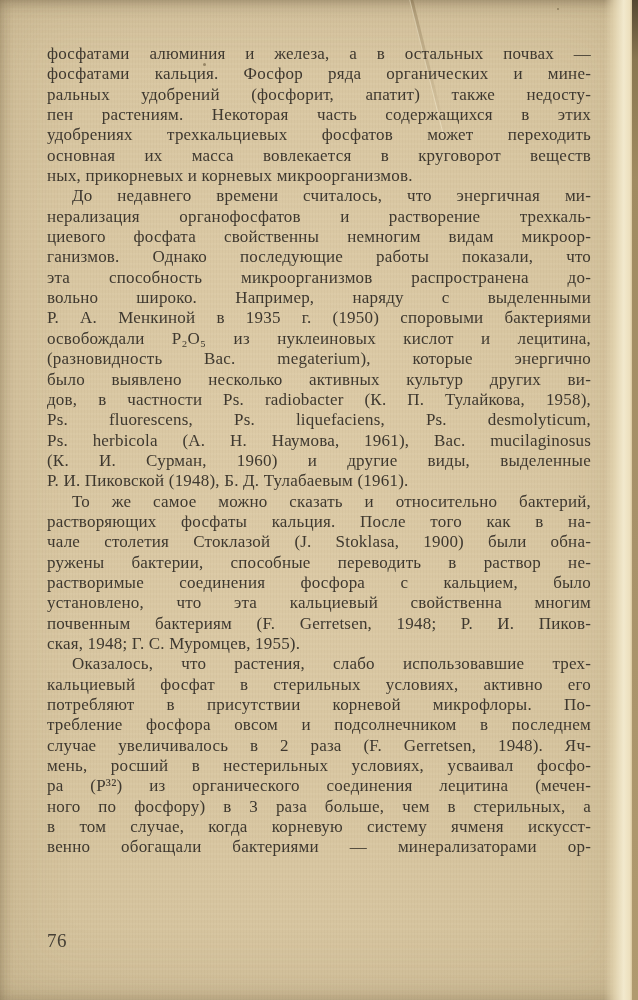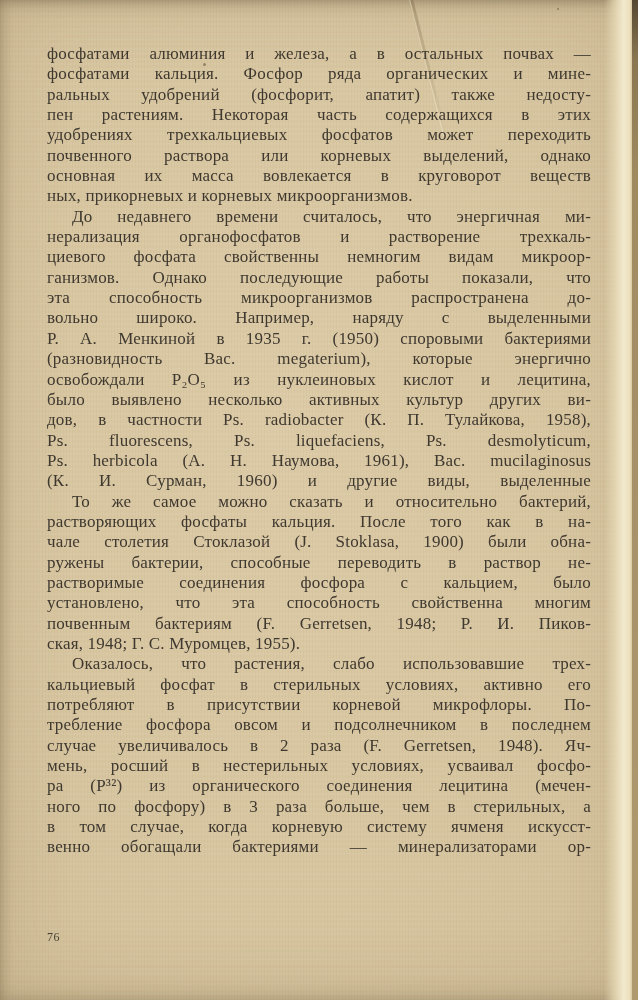--- a/index.html
+++ b/index.html
@@ -78,61 +78,61 @@
     text-align-last: justify;
     white-space: nowrap-normal; 
   }
   .line.endline { text-align-last: left; }
   .line.indent { text-indent: 25px; }
 
   .page-number {
     position: absolute;
     left: 47px; top: 930px;
     color: #464036;
-    font-size: 12px;
+    font-size: 19px;
     letter-spacing: 0.5px;
   }
 </style>
 </head>
 <body>
 
 <div class="scan">
   <div class="paper-crease"></div>
   <div class="speck s1"></div>
   <div class="speck s2"></div>
 
   <div class="text-block">
       <div class="line">фосфатами алюминия и железа, а в остальных почвах —</div>
       <div class="line">фосфатами кальция. Фосфор ряда органических и мине-</div>
       <div class="line">ральных удобрений (фосфорит, апатит) также недосту-</div>
       <div class="line">пен растениям. Некоторая часть содержащихся в этих</div>
       <div class="line">удобрениях трехкальциевых фосфатов может переходить</div>
-      <div class="line">почвенного раствора или корневых выделений, однако</div>
       <div class="line">основная их масса вовлекается  в круговорот веществ</div>
       <div class="line endline">ных, прикорневых и корневых микроорганизмов.</div>
       <div class="line indent">До недавнего времени считалось, что энергичная ми-</div>
       <div class="line">нерализация органофосфатов и растворение трехкаль-</div>
       <div class="line">циевого фосфата свойственны немногим видам микроор-</div>
       <div class="line">ганизмов. Однако последующие работы показали, что</div>
       <div class="line">эта способность микроорганизмов распространена до-</div>
       <div class="line">вольно широко. Например, наряду с выделенными</div>
       <div class="line">Р. А. Менкиной в 1935 г. (1950) споровыми бактериями</div>
+      <div class="line">освобождали P₂O₅ из нуклеиновых кислот и лецитина,</div>
       <div class="line">(разновидность Bac. megaterium), которые энергично</div>
-      <div class="line">освобождали P₂O₅ из нуклеиновых кислот и лецитина,</div>
       <div class="line">было выявлено несколько активных культур других ви-</div>
       <div class="line">дов, в частности Ps. radiobacter (К. П. Тулайкова, 1958),</div>
       <div class="line">Ps. fluorescens, Ps. liquefaciens, Ps. desmolyticum,</div>
       <div class="line">Ps. herbicola (А. Н. Наумова, 1961), Bac. mucilaginosus</div>
       <div class="line">(К. И. Сурман, 1960) и другие виды, выделенные</div>
+      <div class="line endline">Р. И. Пиковской (1948), Б. Д. Тулабаевым (1961).</div>
       <div class="line indent">То же самое можно сказать и относительно бактерий,</div>
       <div class="line">растворяющих фосфаты кальция. После того  как  в на-</div>
       <div class="line">чале столетия Стоклазой (J. Stoklasa, 1900) были обна-</div>
       <div class="line">ружены бактерии, способные переводить в раствор не-</div>
       <div class="line">растворимые соединения фосфора с кальцием, было</div>
-      <div class="line">установлено, что эта способность свойственна многим</div>
+      <div class="line">установлено, что эта кальциевый свойственна многим</div>
       <div class="line">почвенным бактериям (F. Gerretsen, 1948; Р. И. Пиков-</div>
       <div class="line endline">ская, 1948; Г. С. Муромцев, 1955).</div>
       <div class="line indent">Оказалось, что растения, слабо использовавшие трех-</div>
       <div class="line">кальциевый фосфат в стерильных условиях, активно его</div>
       <div class="line">потребляют в присутствии корневой микрофлоры. По-</div>
       <div class="line">требление фосфора овсом и подсолнечником в последнем</div>
       <div class="line">случае увеличивалось в 2 раза (F. Gerretsen, 1948). Яч-</div>
       <div class="line">мень, росший в нестерильных условиях, усваивал фосфо-</div>
       <div class="line">ра (P³²) из органического соединения лецитина (мечен-</div>
       <div class="line">ного по фосфору) в 3 раза больше, чем в стерильных, а</div>

